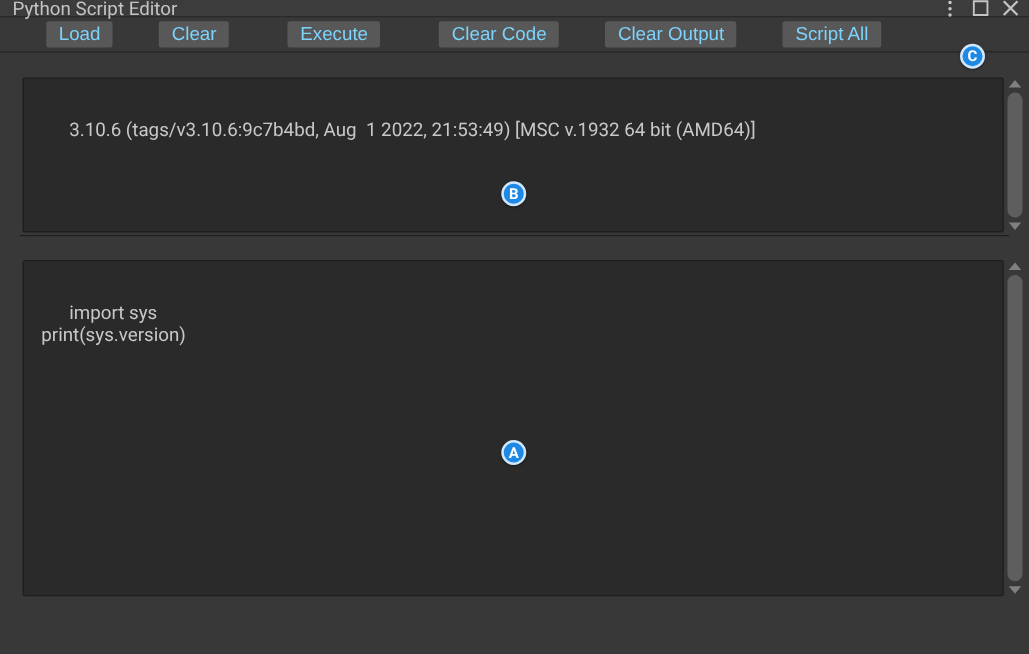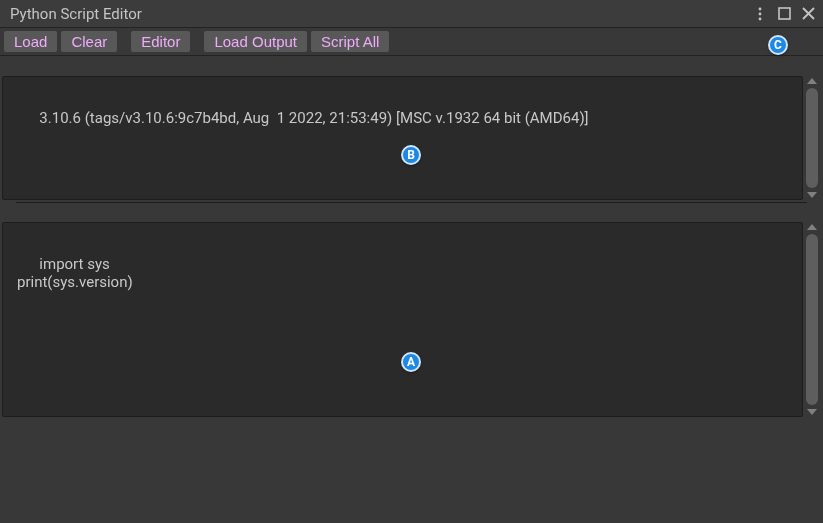--- a/index.html
+++ b/index.html
@@ -4,21 +4,21 @@
 <style>
   * { box-sizing: border-box; margin: 0; padding: 0; }
   html, body {
     width: 823px; height: 523px;
     background: #383838;
     font-family: -apple-system, "Segoe UI", Roboto, Arial, sans-serif;
     color: #c4c4c4;
     overflow: hidden;
   }
   .titlebar {
-    height: 28px;
+    height: 14px;
     background: #3c3c3c;
     display: flex;
     align-items: center;
     padding: 0 6px 0 10px;
     border-bottom: 1px solid #232323;
   }
   .titlebar .title { font-size: 15px; color: #c4c4c4; flex: 0 0 auto; }
   .titlebar .spacer { flex: 1; }
   .titlebar .ticon {
     width: 18px; height: 18px;
@@ -33,27 +33,28 @@
     background: #383838;
     display: flex;
     align-items: stretch;
     padding: 3px 4px;
     gap: 4px;
     border-bottom: 1px solid #232323;
   }
   .tbtn {
     background: #585858;
     border: none;
-    color: #f0abfc;
+    color: #7dd3fc;
     font-size: 15px;
     padding: 0 10px;
     border-radius: 2px;
     cursor: pointer;
     display: flex; align-items: center;
     white-space: nowrap;
+    margin-left: 33px;
   }
   .divider {
     width: 6px;
   }
 
   .main {
     padding: 0 2px 2px 2px;
   }
 
   .pane-wrap {
@@ -65,25 +66,26 @@
     border: 1px solid #1d1d1d;
     border-radius: 2px;
     flex: 1;
     padding: 14px 14px;
     color: #c8c8c8;
     font-size: 15px;
     font-family: -apple-system, "Segoe UI", Roboto, Arial, sans-serif;
     white-space: pre-wrap;
     overflow: hidden;
     position: relative;
+    margin-left: 16px;
   }
   .output-pane-wrap { margin-top: 20px; }
   .output-pane { height: 124px; }
   .code-pane-wrap { margin-top: 16px; }
-  .code-pane { height: 195px; }
+  .code-pane { height: 269px; }
 
   .splitter {
     height: 4px;
     margin: 2px 14px 0 14px;
     border-top: 1px solid #1d1d1d;
     cursor: row-resize;
   }
 
   .vscroll {
     width: 18px;
@@ -145,23 +147,24 @@
     <svg width="13" height="13" viewBox="0 0 13 13">
         <path d="M1 1 L12 12 M12 1 L1 12" stroke="#c4c4c4" stroke-width="1.8"></path>
       </svg>
   </span>
 </div>
 
 <div class="toolbar">
   <button class="tbtn">Load</button>
   <button class="tbtn">Clear</button>
   <span class="divider"></span>
-  <button class="tbtn">Editor</button>
+  <button class="tbtn">Execute</button>
   <span class="divider"></span>
-  <button class="tbtn">Load Output</button>
+  <button class="tbtn">Clear Code</button>
+  <button class="tbtn">Clear Output</button>
   <button class="tbtn">Script All</button>
 </div>
 
 <div class="main">
 
   <div class="pane-wrap output-pane-wrap">
     <div class="pane output-pane">
       <span>3.10.6 (tags/v3.10.6:9c7b4bd, Aug  1 2022, 21:53:49) [MSC v.1932 64 bit (AMD64)]</span>
     </div>
     <div class="vscroll">

